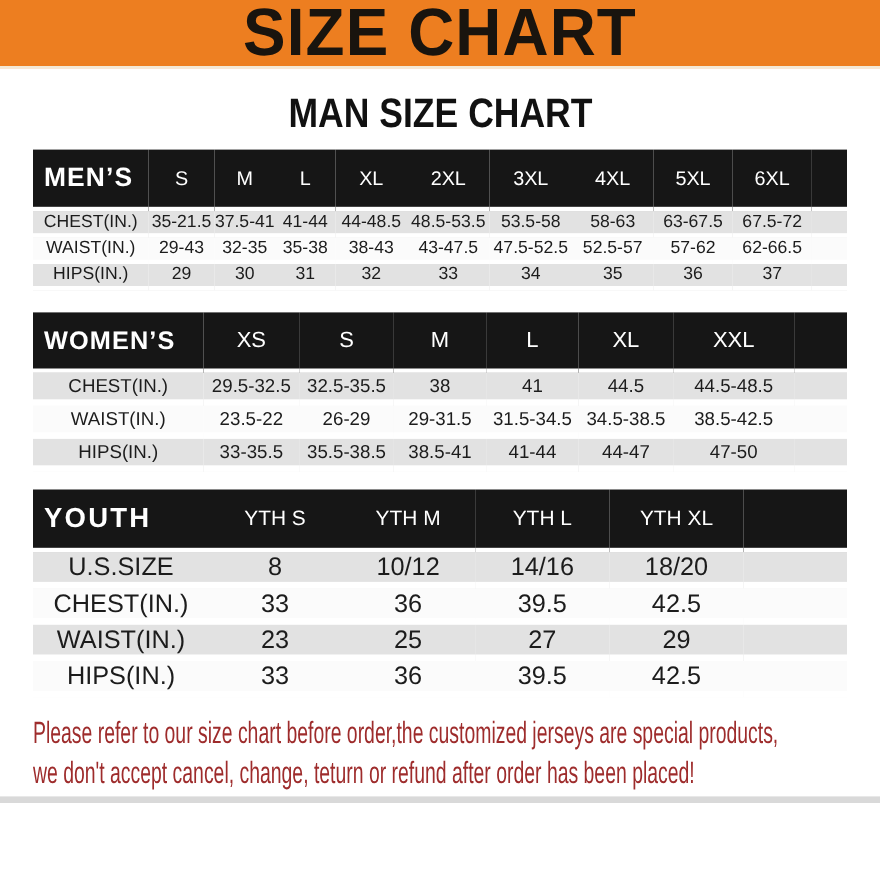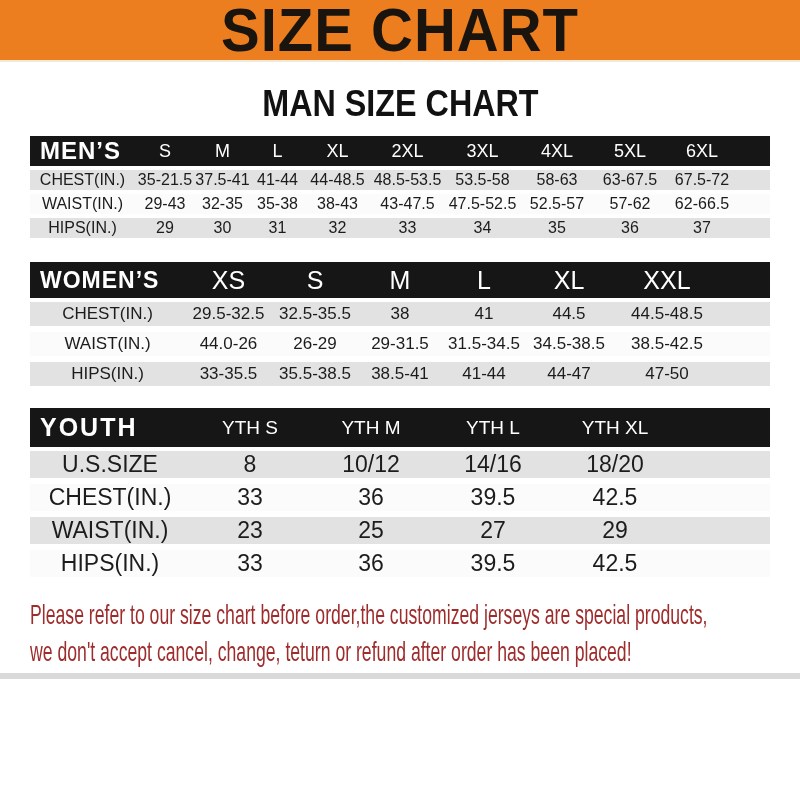--- a/index.html
+++ b/index.html
@@ -28,37 +28,37 @@
   .heading-men{ margin-top:24px; font-size:34px; line-height:34px; }
   .heading-women{ margin-top:26px; font-size:34px; line-height:34px; }
   .heading-youth{ margin-top:36px; font-size:34px; line-height:34px; }
 
   table{
     table-layout:fixed; border-collapse:separate; border-spacing:0;
     width:740px; margin-left:30px;
   }
   thead th{
     background:var(--bar-bg); color:#fff; font-weight:normal;
-    text-align:center; border-bottom:4px solid #fff; padding:1px;
+    text-align:center; border-bottom:4px solid #fff; padding:12px;
   }
   thead th:first-child{ text-align:left; padding-left:10px; font-weight:bold; letter-spacing:1px; }
   tbody th, tbody td{
     font-weight:normal; color:#1c1c1c; text-align:center; padding:0;
     border-bottom:4px solid #fff;
   }
   tbody tr:nth-child(odd) th, tbody tr:nth-child(odd) td{ background:var(--stripe); }
   tbody tr:nth-child(even) th, tbody tr:nth-child(even) td{ background:#FBFBFB; }
 
   .t-men{ margin-top:16px; }
   .t-men thead th{ height:30px; font-size:18px; }
   .t-men thead th:first-child{ font-size:24px; }
   .t-men tbody th, .t-men tbody td{ height:24px; font-size:16px; }
 
   .t-women{ margin-top:20px; }
-  .t-women thead th{ height:40px; font-size:25px; }
+  .t-women thead th{ height:40px; font-size:20px; }
   .t-women thead th:first-child{ font-size:23px; }
   .t-women tbody th, .t-women tbody td{ height:30px; font-size:17px; border-bottom-width:6px; }
 
   .t-youth{ margin-top:16px; }
   .t-youth thead th{ height:43px; font-size:19px; }
   .t-youth thead th:first-child{ font-size:25px; letter-spacing:2px; }
   .t-youth tbody th, .t-youth tbody td{ height:30px; font-size:23px; border-bottom-width:6px; }
 
   .footer{ margin:13px 0 0 30px; color:var(--footer-text); font-size:28px; line-height:37px; }
   .footer .f-line{ transform:scaleX(0.63); transform-origin:0 50%; white-space:nowrap; }
@@ -176,21 +176,21 @@
           <td>29.5-32.5</td>
           <td>32.5-35.5</td>
           <td>38</td>
           <td>41</td>
           <td>44.5</td>
           <td>44.5-48.5</td>
           <td></td>
         </tr>
         <tr>
           <th>WAIST(IN.)</th>
-          <td>44.0-26</td>
+          <td>23.5-22</td>
           <td>26-29</td>
           <td>29-31.5</td>
           <td>31.5-34.5</td>
           <td>34.5-38.5</td>
           <td>38.5-42.5</td>
           <td></td>
         </tr>
         <tr>
           <th>HIPS(IN.)</th>
           <td>33-35.5</td>

